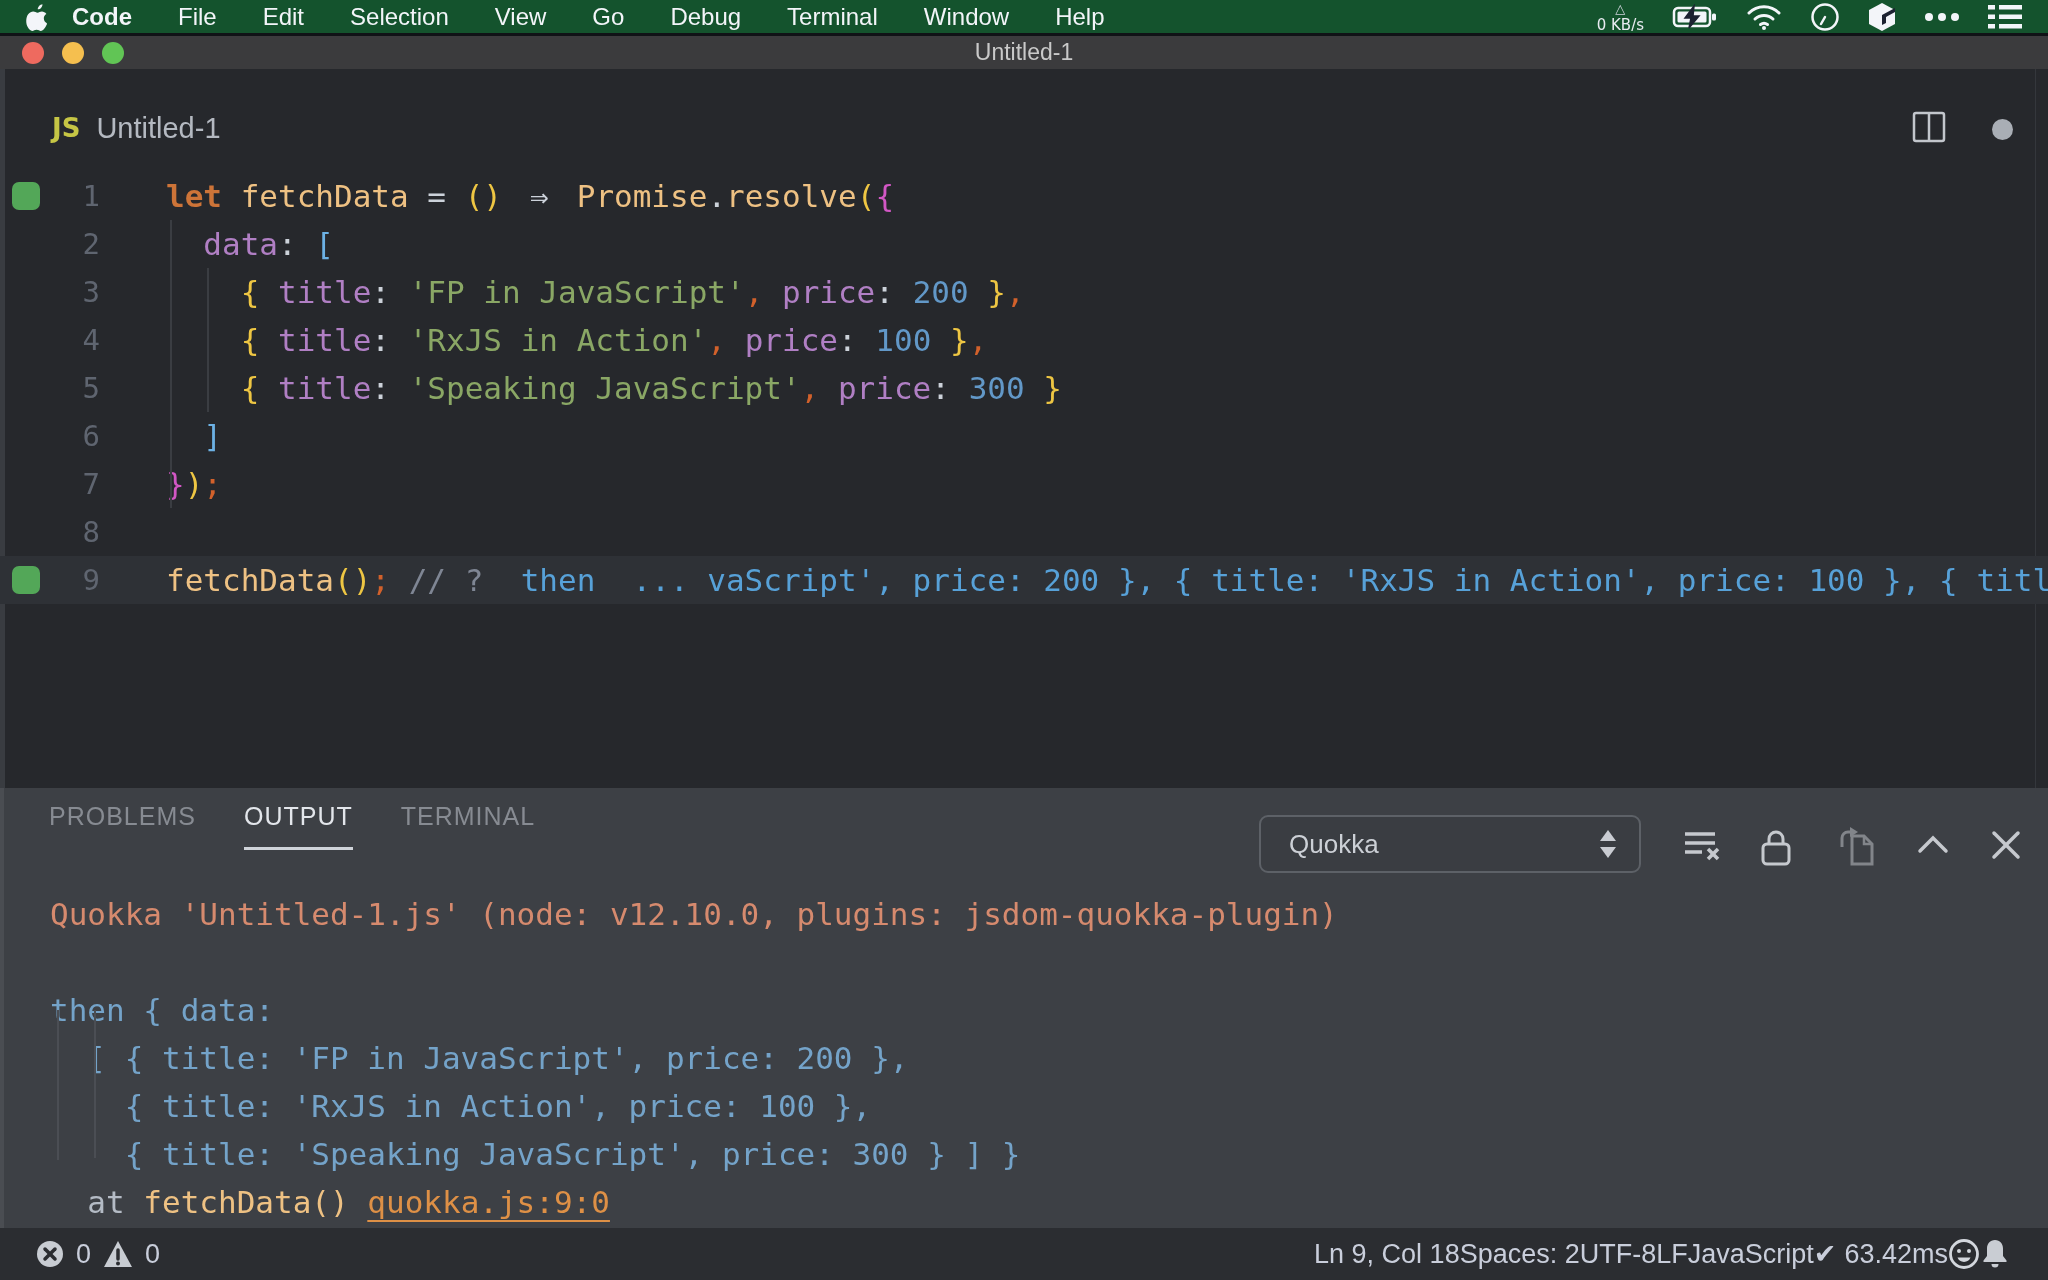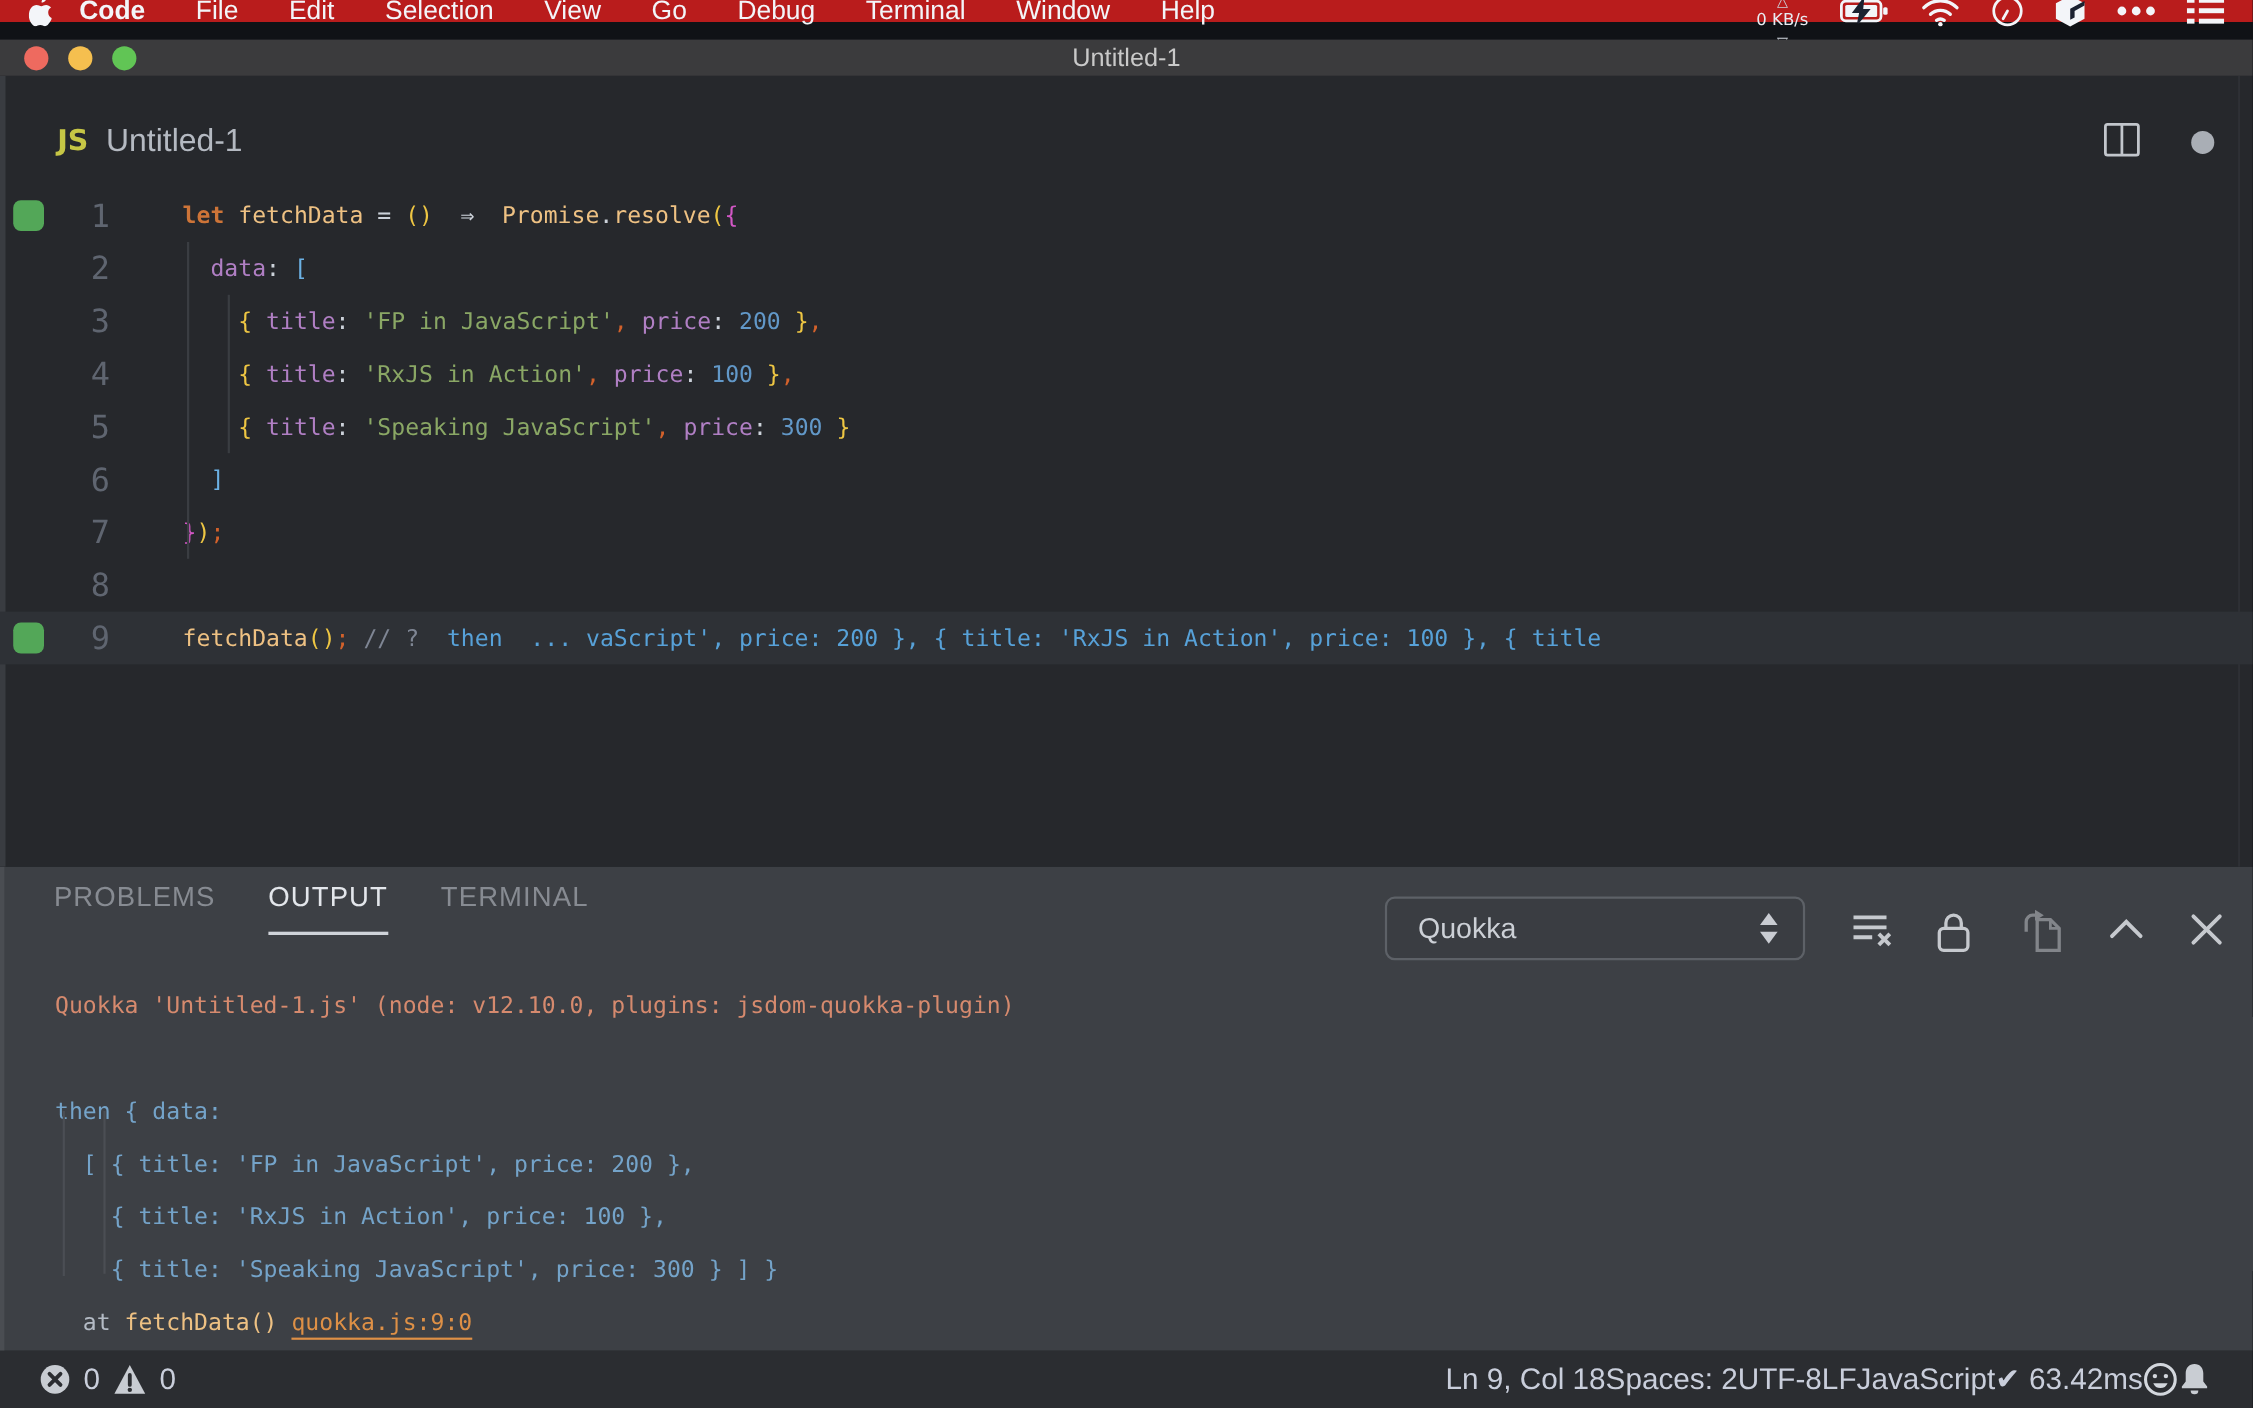--- a/index.html
+++ b/index.html
@@ -1,20 +1,20 @@
 <!DOCTYPE html>
 <html><head>
 <meta charset="utf-8">
 <style>
   * { margin:0; padding:0; box-sizing:border-box; }
   html,body { width:2048px; height:1280px; overflow:hidden; background:#101216; }
   #stage { position:relative; width:2048px; height:1280px; font-family:"Liberation Sans", sans-serif; }
 
   
-  #menubar { position:absolute; left:0; top:0; width:2048px; height:20px; background:#b91c1c;
+  #menubar { position:absolute; left:0; top:0; width:2048px; height:33px; background:#14532d;
              display:flex; align-items:center; padding:0 26px; color:#f3f5f9; font-size:24px; }
   #apple-logo { width:24px; height:28px; margin-right:22px; flex:0 0 auto; }
   #menu-items { display:flex; gap:46px; align-items:center; }
   .menu-item { cursor:default; white-space:nowrap; }
   .app-name { font-weight:bold; }
   #menu-status { margin-left:auto; display:flex; align-items:center; gap:28px; }
   #net-speed { display:flex; flex-direction:column; justify-content:center; font-size:15px; line-height:16px;
                font-family:"DejaVu Sans", sans-serif; color:#e8ebf1; }
   .net-row { display:flex; align-items:center; justify-content:flex-end; gap:6px;flex-direction:column; }
   .net-arrow { font-size:13px; color:#cdd2da; }
@@ -40,21 +40,21 @@
   #split-editor-btn { position:absolute; left:1912px; top:42px; }
   #dirty-dot { position:absolute; left:1992px; top:50px; width:21px; height:21px; border-radius:50%; background:#a9aeb5; }
 
   #code-lines { position:absolute; left:0; top:103px; width:2048px; }
   .line { position:relative; height:48px; width:2048px; overflow:hidden; }
   .line.current { background:#2e3136; }
   .gmark { position:absolute; left:12px; top:10px; width:28px; height:28px; border-radius:7px; background:#53a758; }
   .lnum { position:absolute; left:20px; top:0; width:80px; height:48px; line-height:48px; text-align:right;
           color:#5f6570; font-family:"DejaVu Sans Mono", monospace; font-size:29px; }
   .ltext { position:absolute; left:166px; top:0; height:48px; line-height:48px; white-space:pre;
-           font-family:"DejaVu Sans Mono", monospace; font-size:21px; font-variant-ligatures:none; color:#d6dae2; }
+           font-family:"DejaVu Sans Mono", monospace; font-size:31px; font-variant-ligatures:none; color:#d6dae2; }
   .iguide { position:absolute; width:2px; background:#3a3d42; }
 
   .kw    { color:#cd7438; font-weight:bold; }
   .fn    { color:#eec183; }
   .op    { color:#ccd2da; }
   .p1    { color:#eec643; }
   .p2    { color:#d257c5; }
   .p3    { color:#6cb1e4; }
   .punct { color:#d2612b; }
   .prop  { color:#b07fc4; }

